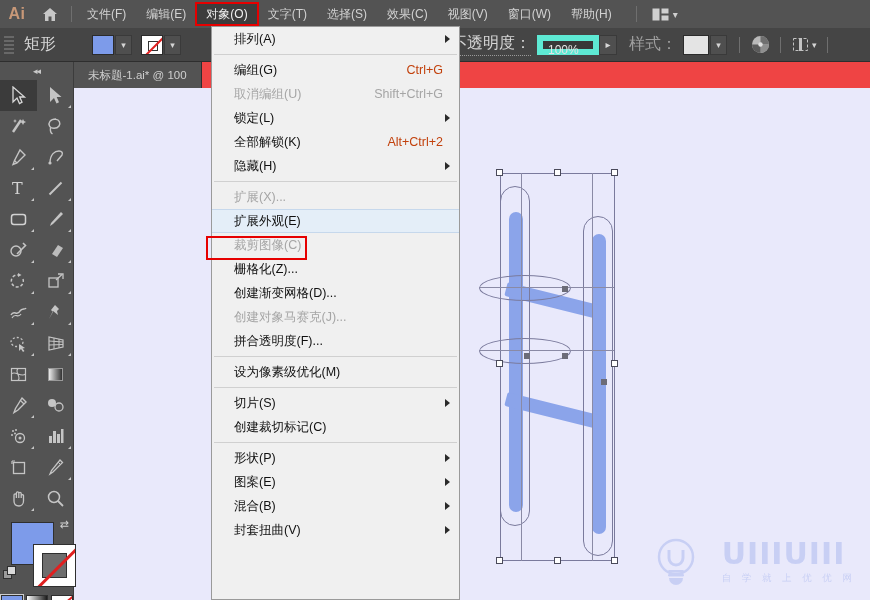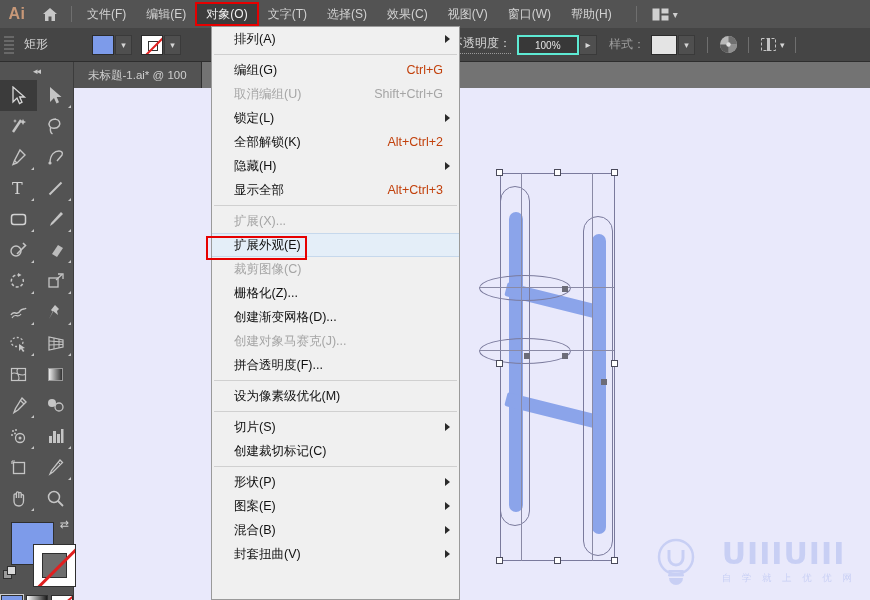--- a/index.html
+++ b/index.html
@@ -41,21 +41,21 @@
     position:absolute; left:0; top:28px; width:870px; height:34px;
     background:#454545; border-bottom:1px solid #2e2e2e;
     display:flex; align-items:center; font-size:12px; color:#d0d0d0;
   }
   .grip{
     width:10px; height:18px; margin-left:4px; margin-right:6px;
     background:
       repeating-linear-gradient(to bottom, #6e6e6e 0 2px, transparent 2px 4px);
     opacity:.85;
   }
-  .cb-label{ color:#d6d6d6; font-size:12px; margin-right:6px; }
+  .cb-label{ color:#d6d6d6; font-size:16px; margin-right:6px; }
   .swatch-wrap{ display:flex; align-items:center; margin-left:6px; }
   .swatch{
     width:22px; height:20px; border:1px solid #2b2b2b;
   }
   .swatch.none{
     background:#fff; position:relative; overflow:hidden;
   }
   .swatch.none::after{
     content:""; position:absolute; left:-4px; top:9px; width:34px; height:2px;
     background:#e02020; transform:rotate(-45deg);
@@ -67,37 +67,37 @@
   .caret-btn{
     width:17px; height:20px; display:flex; align-items:center; justify-content:center;
     background:#4f4f4f; border:1px solid #3a3a3a; margin-left:1px;
   }
   .stroke-profile{
     display:flex; align-items:center; background:#e8e8e8; color:#1a1a1a;
     height:20px; padding:0 5px 0 2px; border:1px solid #2b2b2b; margin-left:6px;
   }
   .stroke-line{ width:58px; height:3px; background:#111; margin-right:5px; }
   .field{
-    background:#383838; border:2px solid #5eead4; color:#e4e4e4;
-    height:20px; line-height:18px; padding:0 16px; font-size:10px;
+    background:#383838; border:6px solid #5eead4; color:#e4e4e4;
+    height:20px; line-height:18px; padding:0 5px; font-size:12px;
   }
   .field.opacity{ width:62px; }
   .arrow-btn{
     width:18px; height:20px; background:#4f4f4f; border:1px solid #3a3a3a;
     display:flex;align-items:center;justify-content:center; color:#d8d8d8; font-size:10px;
   }
   .style-swatch{
     width:26px; height:20px; background:#e4e4e4; border:1px solid #2b2b2b;
   }
   .dotted-lbl{ border-bottom:1px dotted #9a9a9a; padding-bottom:1px; }
 
   
   #tabbar{
     position:absolute; left:0; top:62px; width:870px; height:26px;
-    background:#737373; display:flex; align-items:flex-end;
+    background:#ef4444; display:flex; align-items:flex-end;
   }
   #tabbar .tab{
     height:26px; background:#535353; color:#cfcfcf; font-size:11.5px;
     display:flex; align-items:center; padding:0 14px 0 14px; border-right:1px solid #2e2e2e;
   }
 
   
   #toolbar{
     position:absolute; left:0; top:62px; width:74px; height:538px;
     background:#535353; border-right:1px solid #3c3c3c; z-index:6;
@@ -675,24 +675,20 @@
       <i class="sub"></i>
     </div>
     <div class="mrow">
       <span>全部解锁(K)</span>
       <span class="sc">Alt+Ctrl+2</span>
     </div>
     <div class="mrow">
       <span>隐藏(H)</span>
       <i class="sub"></i>
     </div>
-    <div class="mrow">
-      <span>显示全部</span>
-      <span class="sc">Alt+Ctrl+3</span>
-    </div>
     <div class="msep"></div>
     <div class="mrow disabled">
       <span>扩展(X)...</span>
     </div>
     <div class="mrow hovered">
       <span>扩展外观(E)</span>
     </div>
     <div class="mrow disabled">
       <span>裁剪图像(C)</span>
     </div>

